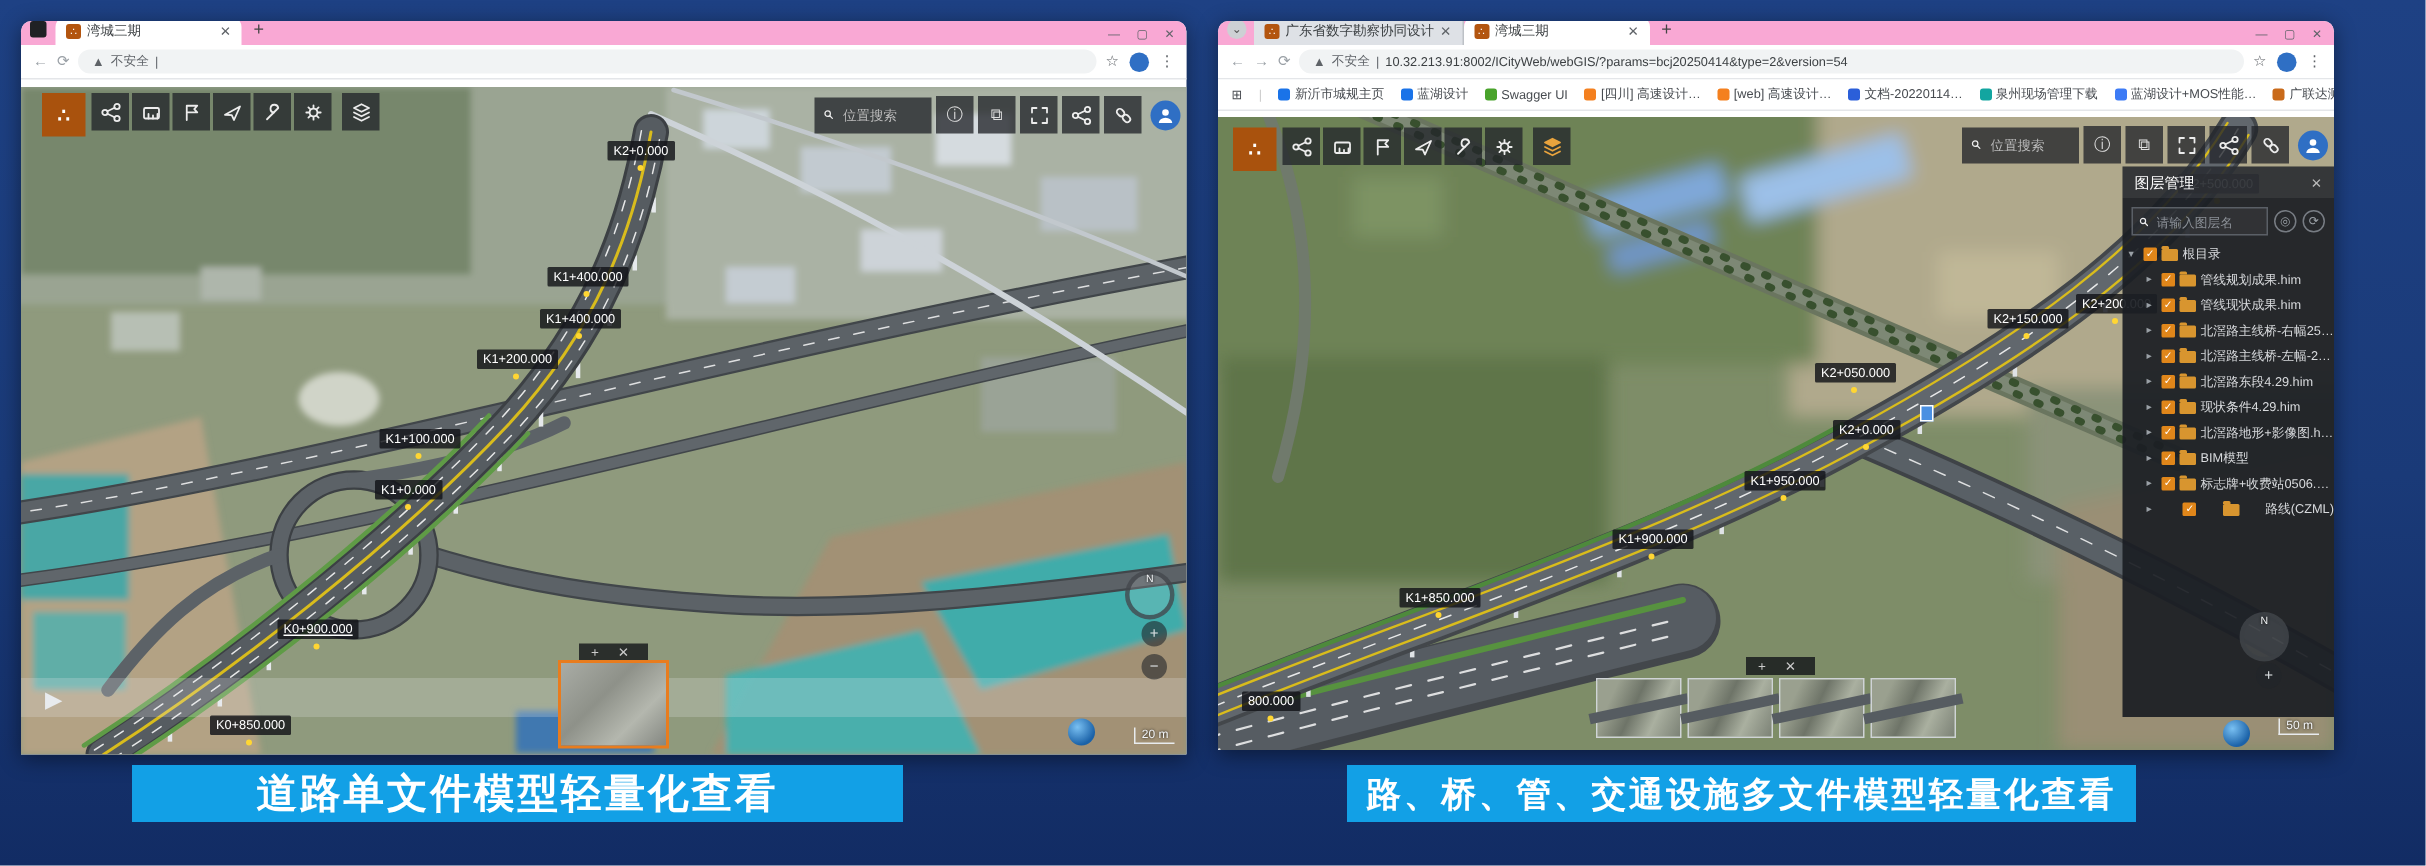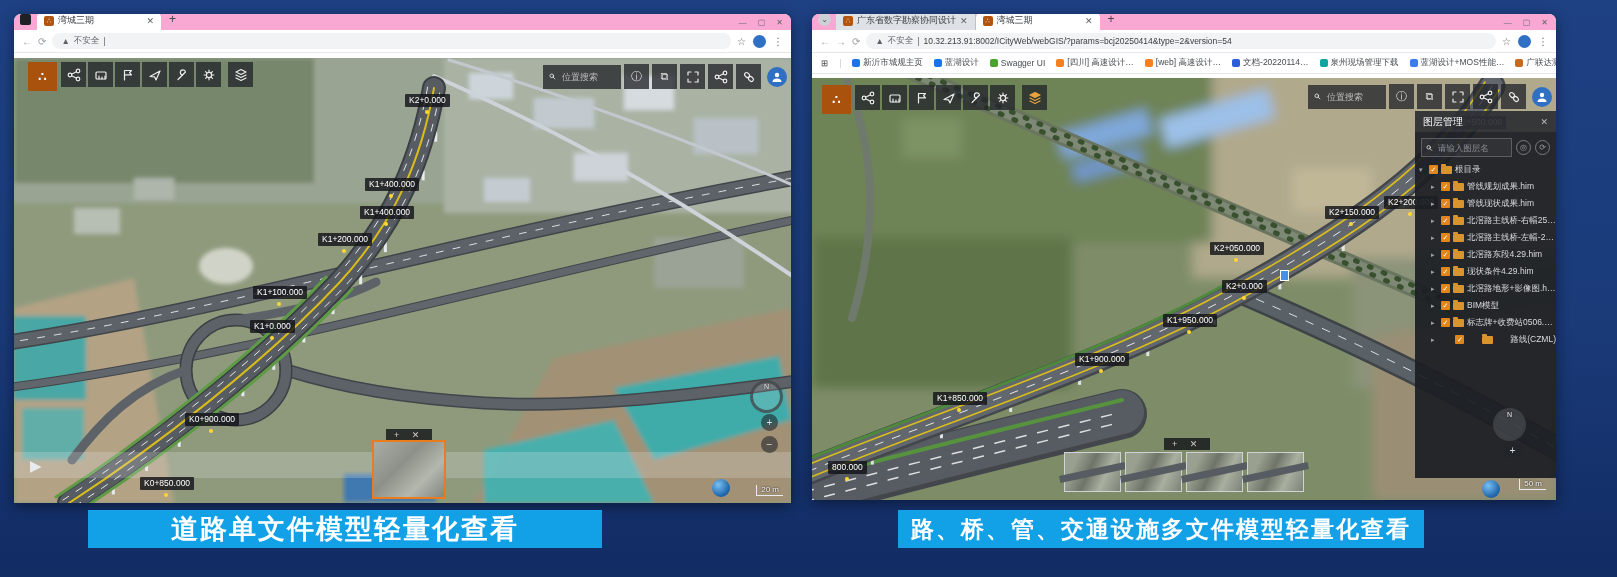--- a/index.html
+++ b/index.html
@@ -340,21 +340,21 @@
         </span>
     </div>
 
     <div id="left-overlays">
         <div class="slab" style="left: 391px; top: 36px;">K2+0.000</div>
         <div class="slab" style="left: 351px; top: 120px;">K1+400.000</div>
         <div class="slab" style="left: 346px; top: 148px;">K1+400.000</div>
         <div class="slab" style="left: 304px; top: 175px;">K1+200.000</div>
         <div class="slab" style="left: 239px; top: 228px;">K1+100.000</div>
         <div class="slab" style="left: 236px; top: 262px;">K1+0.000</div>
-        <div class="slab" style="left: 171px; top: 355px;">K0+900.000</div>
+        <div class="slab" style="left: 171px; top: 355px; text-decoration: underline;">K0+900.000</div>
         <div class="slab" style="left: 126px; top: 403px; margin-top: 16px;">K0+850.000</div>
       </div>
 
     <div class="timeline"></div>
     <span class="play">▶</span>
     <div class="minictrl" style="left:372px;bottom:62px">+ ✕</div>
     <div class="minimap" style="left:358px;bottom:4px"></div>
     <div class="compass" style="right:8px;top:322px">
         <span class="cn">N</span>
       </div>

